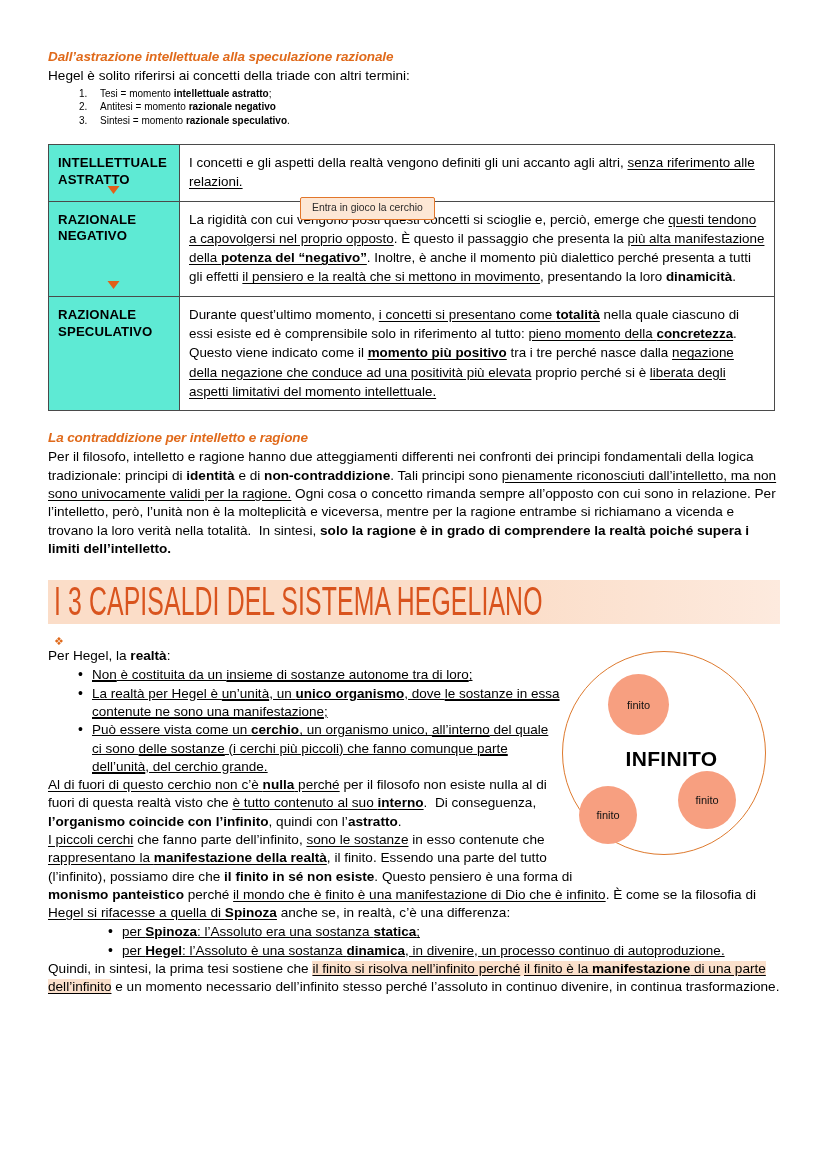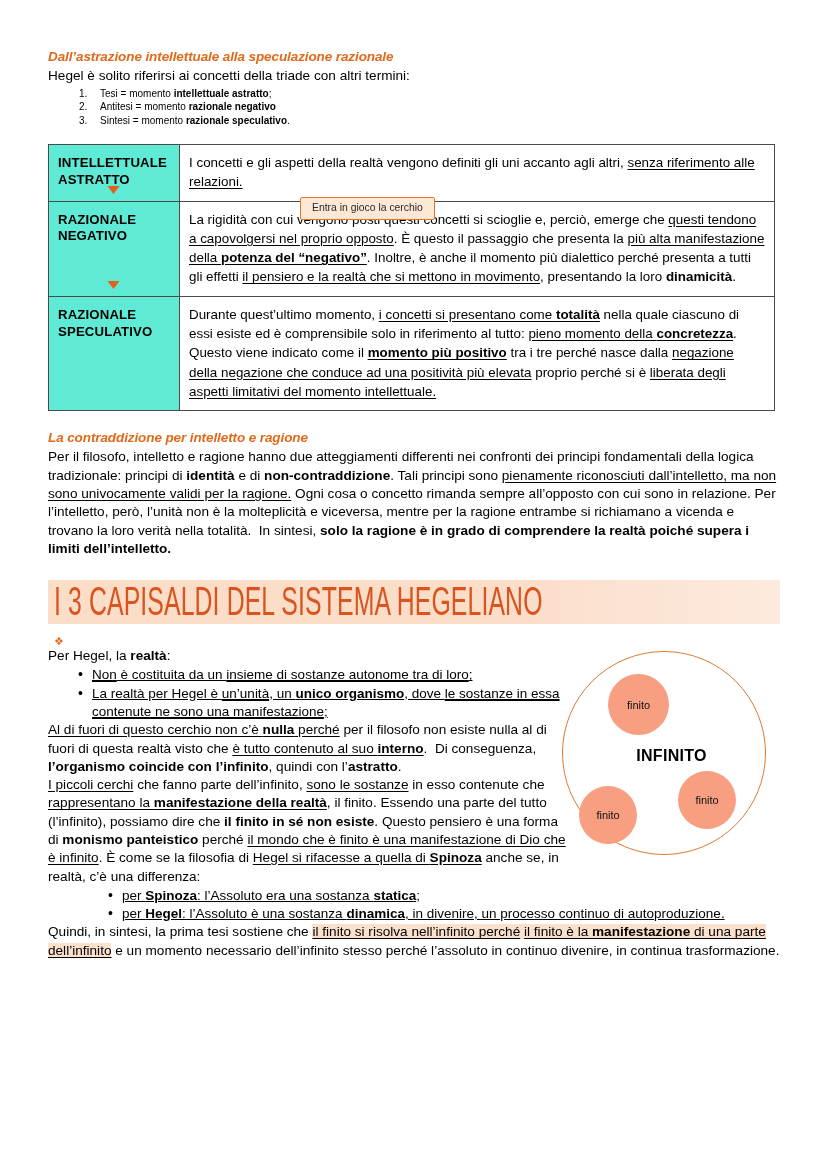--- a/index.html
+++ b/index.html
@@ -223,21 +223,21 @@
   }
   .fin.f1 { width: 61px; height: 61px; left: 46px;  top: 23px; }
   .fin.f2 { width: 58px; height: 58px; left: 17px;  top: 135px; }
   .fin.f3 { width: 58px; height: 58px; left: 116px; top: 120px; }
   .inf-label {
     position: absolute;
     left: 15px; right: 8px;
     top: 96px;
     text-align: center;
     font-weight: bold;
-    font-size: 16px;
+    font-size: 21px;
     letter-spacing: 0.3px;
   }
   .mt12 { margin-top: 13px; }
   .mt6  { margin-top: 7px; }
   .clearfix::after { content: ""; display: block; clear: both; }
 </style>
 </head>
 <body>
 
 <div class="page">
@@ -322,20 +322,21 @@
       <div class="inf-label">INFINITO</div>
     </div>
 
     <p class="body">
       <span>Per Hegel, la </span><b>realtà</b><span>:</span>
     </p>
 
     <ul class="bul">
       <li><u class="u">Non</u> è costituita da un <u class="u">insieme di sostanze autonome tra di loro</u>;</li>
       <li>La realtà per Hegel è <u class="u">un’unità</u>, un <b>unico organismo</b>, dove <u class="u">le sostanze in essa contenute ne sono una manifestazione</u>;</li>
+      <li>Può essere vista come un <b>cerchio</b>, un organismo unico, <u class="u">all’interno</u> del quale ci sono <u class="u">delle sostanze</u> (i cerchi più piccoli) che fanno comunque <u class="u">parte dell’unità</u>, del cerchio grande.</li>
     </ul>
 
     <p class="body mt12">
       <u class="u">Al di fuori di questo cerchio non c’è <b>nulla</b> perché</u> per il filosofo non esiste nulla al di fuori di questa realtà visto che <u class="u">è tutto contenuto al suo <b>interno</b></u>.&nbsp; Di conseguenza, <b>l’organismo coincide con l’infinito</b>, quindi con l’<b>astratto</b>.
     </p>
 
     <p class="body mt12">
       <u class="u">I piccoli cerchi</u> che fanno parte dell’infinito, <u class="u">sono le sostanze</u> in esso contenute che <u class="u">rappresentano la <b>manifestazione della realtà</b></u>, il finito. Essendo una parte del tutto (l’infinito), possiamo dire che <b>il finito in sé non esiste</b>. Questo pensiero è una forma di <b>monismo panteistico</b> perché <u class="u">il mondo che è finito è una manifestazione di Dio che è infinito</u>. È come se la filosofia di <u class="u">Hegel si rifacesse a quella di <b>Spinoza</b></u> anche se, in realtà, c’è una differenza:
     </p>
 

